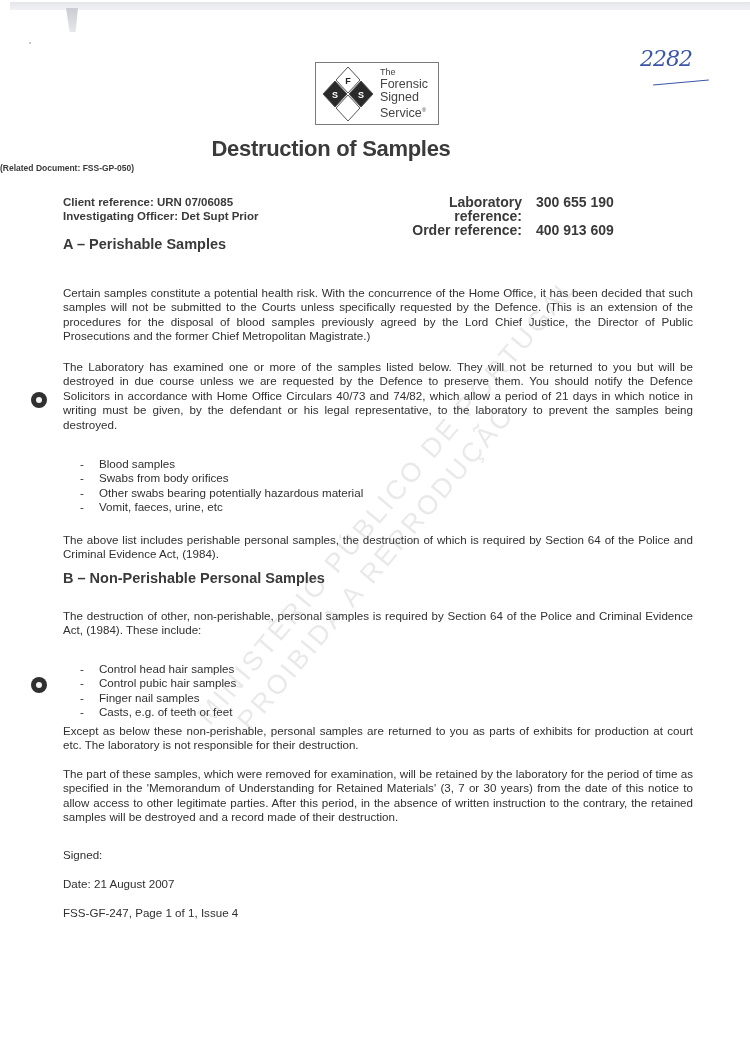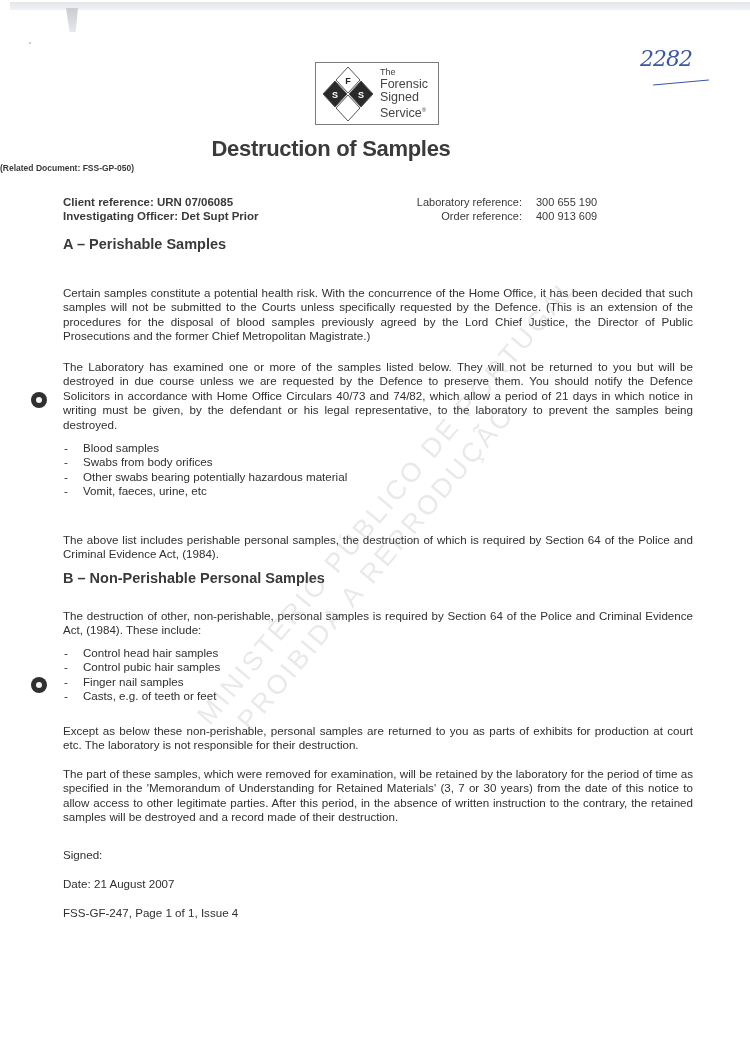--- a/index.html
+++ b/index.html
@@ -37,31 +37,31 @@
 
   .title {
     position: absolute; left: 0; width: 662px; top: 136px; text-align: center;
     font-size: 22px; font-weight: bold; color: #3a3a3a; letter-spacing: -0.3px;
   }
   .subtitle {
     position: absolute; left: 0; width: 750px; top: 163px; 
     font-size: 8.5px; font-weight: bold; color: #3a3a3a;
   }
   .ref-left { position: absolute; left: 63px; top: 195px; font-size: 11.5px; font-weight: bold; line-height: 14px; color: #3a3a3a; }
-  .ref-right { position: absolute; left: 385px; top: 195px; font-size: 11px; font-weight: normal; line-height: 14px; color: #3a3a3a; }
+  .ref-right { position: absolute; left: 385px; top: 195px; font-size: 14px; font-weight: bold; line-height: 14px; color: #3a3a3a; }
   .ref-right .row { display: flex; }
   .ref-right .lbl { width: 137px; text-align: right; }
   .ref-right .val { margin-left: 14px; }
 
   .h2 { position: absolute; left: 63px; font-size: 14.5px; font-weight: bold; color: #3a3a3a; }
   .para {
     position: absolute; left: 63px; width: 630px; font-size: 11.6px; line-height: 14.4px;
     text-align: justify; color: #303030; margin-top: 6px;
   }
-  .list { position: absolute; left: 63px; margin: 0; padding: 0; list-style: none; font-size: 11.6px; line-height: 14.4px; color: #303030; }
+  .list { position: absolute; left: 63px; margin: 16px; padding: 0; list-style: none; font-size: 11.6px; line-height: 14.4px; color: #303030; }
   .list li { position: relative; padding-left: 20px; }
   .list li::before { content: "-"; position: absolute; left: 1px; }
   .plain { position: absolute; left: 63px; font-size: 11.6px; color: #303030; }
 
   .punch { position: absolute; width: 16px; height: 16px; border-radius: 50%; background: #303030; }
   .punch::after { content: ""; position: absolute; left: 5px; top: 5px; width: 6px; height: 6px; border-radius: 50%; background: #f4f4f4; }
 
   .watermark {
     position: absolute; font-size: 27px; letter-spacing: 3px; color: rgba(120,120,120,0.16);
     white-space: nowrap; transform-origin: left bottom; transform: rotate(-50deg);

